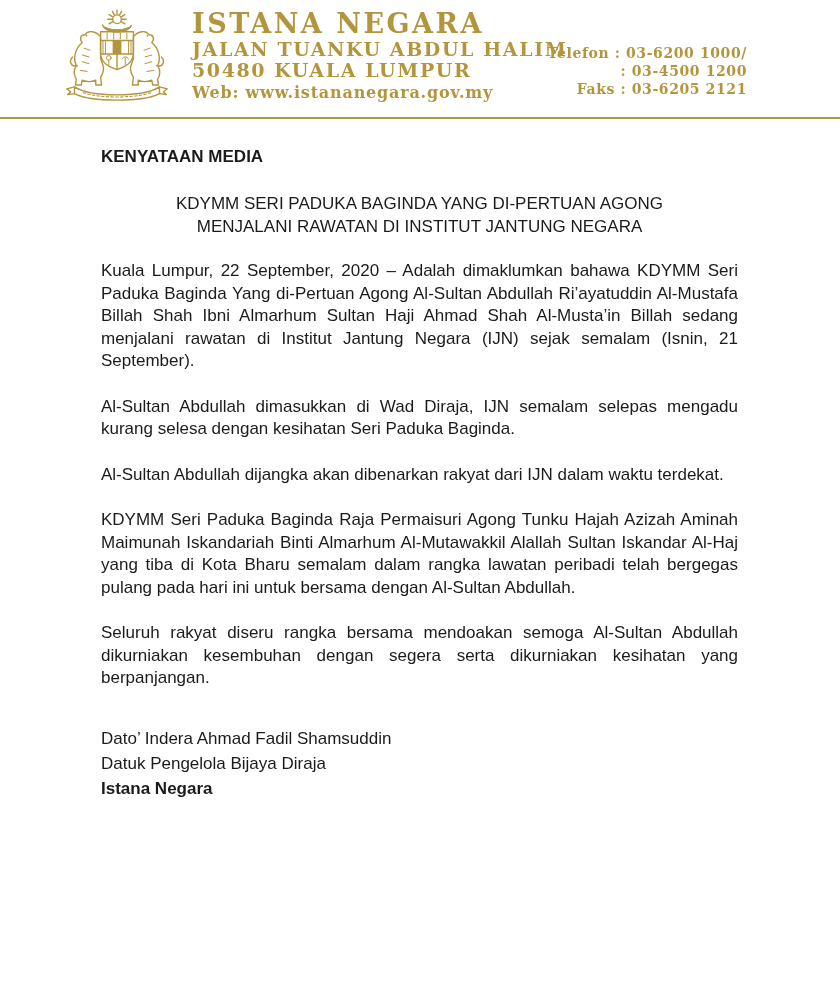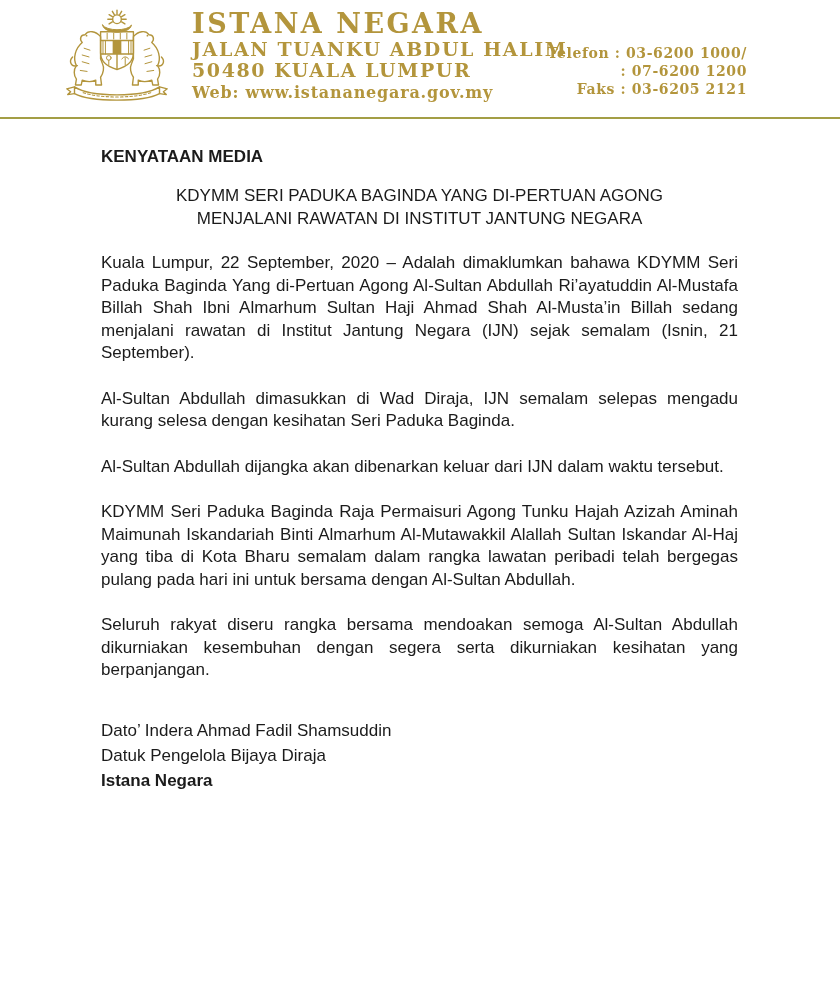--- a/index.html
+++ b/index.html
@@ -68,21 +68,21 @@
 
   
   .doc {
     padding: 27px 102px 0 101px;
     color: #1b1b1b;
     font-size: 17px;
   }
   .media-label {
     font-weight: bold;
     line-height: 22px;
-    margin-bottom: 16px;
+    margin-bottom: 24px;
   }
   .doc-title {
     text-align: center;
     font-weight: normal;
     line-height: 23px;
     margin-bottom: 22px;
   }
   p.para {
     margin: 0 0 23px 0;
     text-align: justify;
@@ -151,38 +151,38 @@
 
     <div class="head-center">
       <div class="org-name">ISTANA NEGARA</div>
       <div class="addr">JALAN TUANKU ABDUL HALIM</div>
       <div class="addr">50480 KUALA LUMPUR</div>
       <div class="web">Web: www.istananegara.gov.my</div>
     </div>
 
     <div class="head-contact">
       <div>Telefon : 03-6200 1000/</div>
-      <div>: 07-6200 1200</div>
+      <div>: 03-4500 1200</div>
       <div>Faks  : 03-6205 2121</div>
     </div>
 
   </div>
 
   <div class="doc">
 
     <div class="media-label">KENYATAAN MEDIA</div>
 
     <div class="doc-title">
       <div>KDYMM SERI PADUKA BAGINDA YANG DI-PERTUAN AGONG</div>
       <div>MENJALANI RAWATAN DI INSTITUT JANTUNG NEGARA</div>
     </div>
 
     <p class="para">Kuala Lumpur, 22 September, 2020 – Adalah dimaklumkan bahawa KDYMM Seri Paduka Baginda Yang di-Pertuan Agong Al-Sultan Abdullah Ri’ayatuddin Al-Mustafa Billah Shah Ibni Almarhum Sultan Haji Ahmad Shah Al-Musta’in Billah sedang menjalani rawatan di Institut Jantung Negara (IJN) sejak semalam (Isnin, 21 September).</p>
     <p class="para">Al-Sultan Abdullah dimasukkan di Wad Diraja, IJN semalam selepas mengadu kurang selesa dengan kesihatan Seri Paduka Baginda.</p>
-    <p class="para">Al-Sultan Abdullah dijangka akan dibenarkan keluar dari IJN dalam waktu tersebut.</p>
+    <p class="para">Al-Sultan Abdullah dijangka akan dibenarkan rakyat dari IJN dalam waktu terdekat.</p>
     <p class="para">KDYMM Seri Paduka Baginda Raja Permaisuri Agong Tunku Hajah Azizah Aminah Maimunah Iskandariah Binti Almarhum Al-Mutawakkil Alallah Sultan Iskandar Al-Haj yang tiba di Kota Bharu semalam dalam rangka lawatan peribadi telah bergegas pulang pada hari ini untuk bersama dengan Al-Sultan Abdullah.</p>
     <p class="para">Seluruh rakyat diseru rangka bersama mendoakan semoga Al-Sultan Abdullah dikurniakan kesembuhan dengan segera serta dikurniakan kesihatan yang berpanjangan.</p>
 
     <div class="signature">
       <div class="sig-name">Dato’ Indera Ahmad Fadil Shamsuddin</div>
       <div class="sig-role">Datuk Pengelola Bijaya Diraja</div>
       <div class="sig-org">Istana Negara</div>
     </div>
 
   </div>

